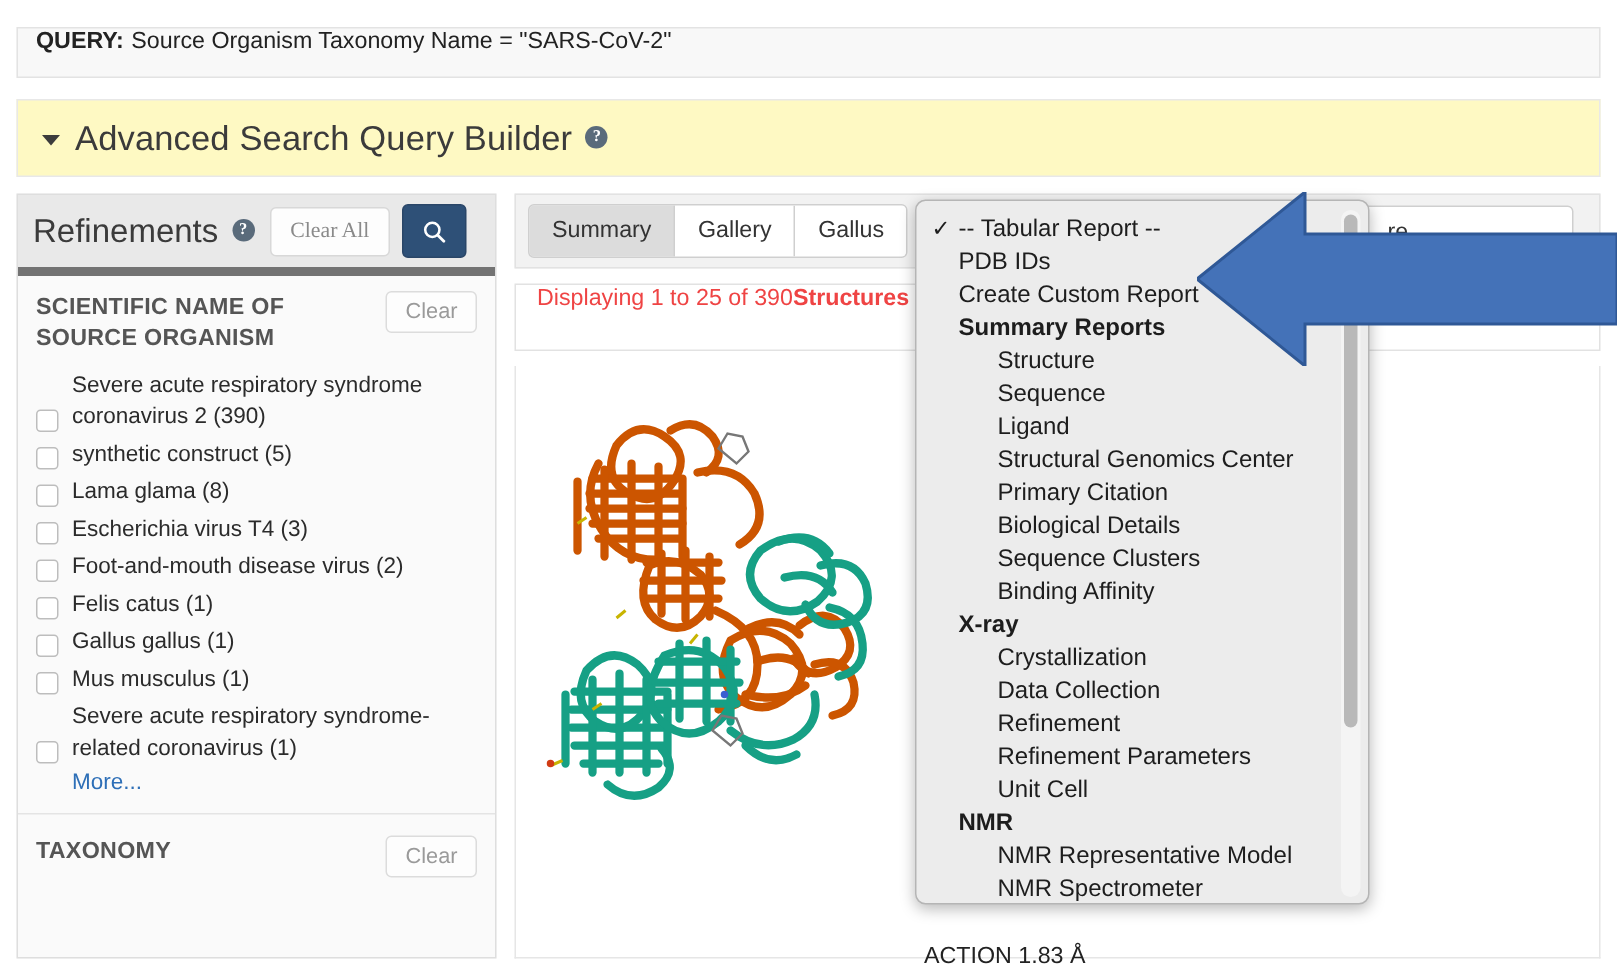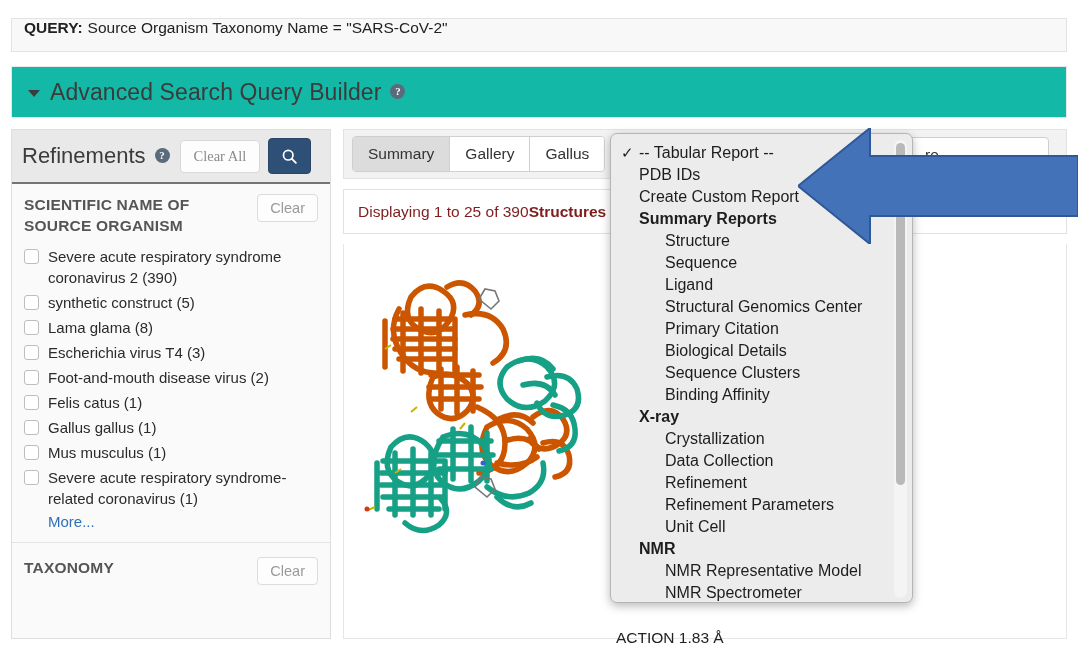--- a/index.html
+++ b/index.html
@@ -17,21 +17,21 @@
     position: absolute; left: 11px; top: 18px; width: 1056px; height: 34px;
     background: #f8f8f8; border: 1px solid #e3e3e3;
     display: flex; align-items: flex-start; padding: 0 12px;
     font-size: 15.5px; color: #222;
   }
   .query-bar .q-label { font-weight: bold; margin-right: 5px; }
 
   
   .adv-bar {
     position: absolute; left: 11px; top: 66px; width: 1056px; height: 52px;
-    background: #14b8a6; border: 1px solid #e8e8e8;
+    background: #fef9c3; border: 1px solid #e8e8e8;
     display: flex; align-items: center; padding: 0 16px;
   }
   .caret-down {
     width: 0; height: 0; border-left: 6px solid transparent;
     border-right: 6px solid transparent; border-top: 7px solid #3c3c3c;
     margin-right: 10px; margin-top: 3px;
   }
   .adv-title { font-size: 23px; color: #3b3b3b; font-weight: 400; letter-spacing: .1px;}
   .help-dot {
     display: inline-flex; align-items: center; justify-content: center;
@@ -39,21 +39,21 @@
     background: #5a6b7b; color: #fff; font-size: 11px; font-weight: bold;
     margin-left: 9px; margin-bottom: 2px; font-family: "Liberation Serif", serif;
   }
 
   
   .sidebar {
     position: absolute; left: 11px; top: 129px; width: 320px; height: 510px;
     background: #fafafa; border: 1px solid #dedede;
   }
   .ref-header {
-    height: 54px; background: #e9e9e9; border-bottom: 2px solid #737373;
+    height: 54px; background: #e9e9e9; border-bottom: 6px solid #737373;
     display: flex; align-items: center; padding: 0 10px;
   }
   .ref-title { font-size: 22px; color: #3b3b3b; }
   .btn-clear-all {
     margin-left: 10px; background: #fdfdfd; border: 1px solid #d8d8d8;
     border-radius: 4px; font-size: 14.5px; color: #8a8a8a;
     padding: 7px 13px; cursor: pointer; font-family: Liberation Serif, serif;
   }
   .btn-search {
     margin-left: 8px; width: 43px; height: 36px; background: #2e5077;
@@ -66,21 +66,21 @@
     font-size: 15.5px; font-weight: bold; color: #555; letter-spacing: .2px;
     line-height: 21px; max-width: 215px; text-transform: uppercase;
   }
   .btn-clear {
     background: #fdfdfd; border: 1px solid #dcdcdc; border-radius: 4px;
     font-size: 14.5px; color: #9a9a9a; padding: 5px 12px; cursor: pointer;
     flex: none;
   }
   .facet-list { margin-top: 10px; }
   .facet-item {
-    display: flex; align-items: flex-start; margin-bottom: 4px;
+    display: flex; align-items: flex-end; margin-bottom: 4px;
     font-size: 15px; color: #2b2b2b; line-height: 21px;
   }
   .cbx {
     width: 15px; height: 15px; border: 1px solid #bdbdbd; border-radius: 3px;
     background: #fff; flex: none; margin-right: 9px; margin-top: 3px; cursor: pointer;
   }
   .facet-label { flex: 1; }
   .more-link {
     color: #2e6fb7; font-size: 15px; margin-left: 24px; margin-top: 2px;
     cursor: pointer;
@@ -102,22 +102,22 @@
   .tab:last-child { border-right: none; }
   .tab.active { background: #dcdcdc; }
   .tab-extra {
     margin-left: 9px; padding: 8px 15px; font-size: 15.5px; color: #333;
     background: #fff; border: 1px solid #cfcfcf; border-radius: 4px; cursor: pointer;
   }
 
   .results-bar {
     position: absolute; left: 0; top: 60px; width: 724px; height: 45px;
     background: #fff; border: 1px solid #e2e2e2;
-    display: flex; align-items: center; padding: 0 14px;
-    font-size: 15.5px; color: #7f1d1d;
+    display: flex; padding: 0 14px;
+    font-size: 15.5px; color: #ef4444;
   }
   .results-bar b { font-weight: bold; }
 
   
   .card {
     position: absolute; left: 0; top: 115px; width: 724px; height: 395px;
     background: #fff; border: 1px solid #e6e6e6; border-top: none;
   }
   .card-thumb {
     position: absolute; left: 3px; top: 13px; width: 264px; height: 290px;

